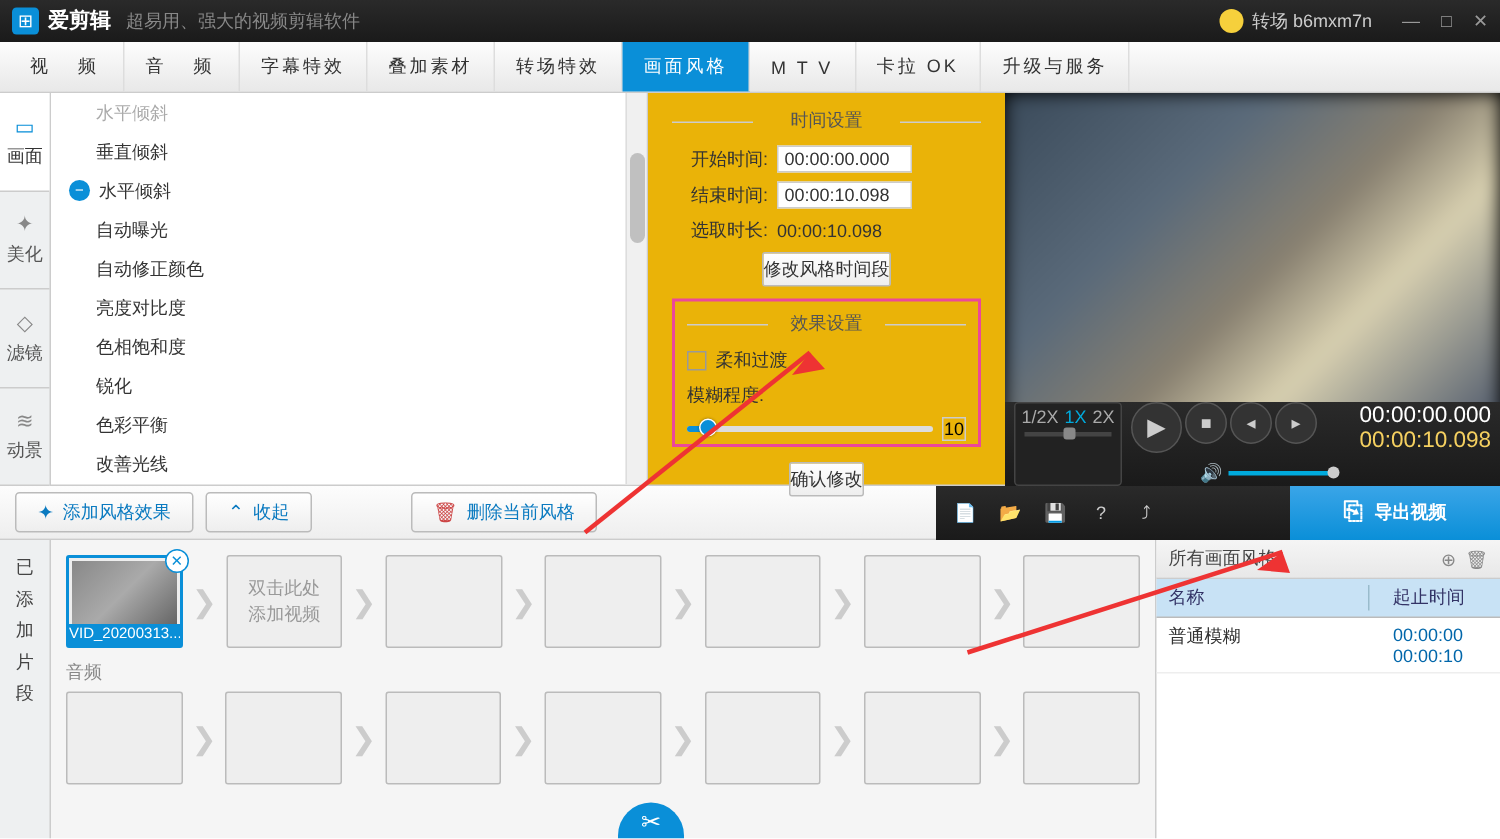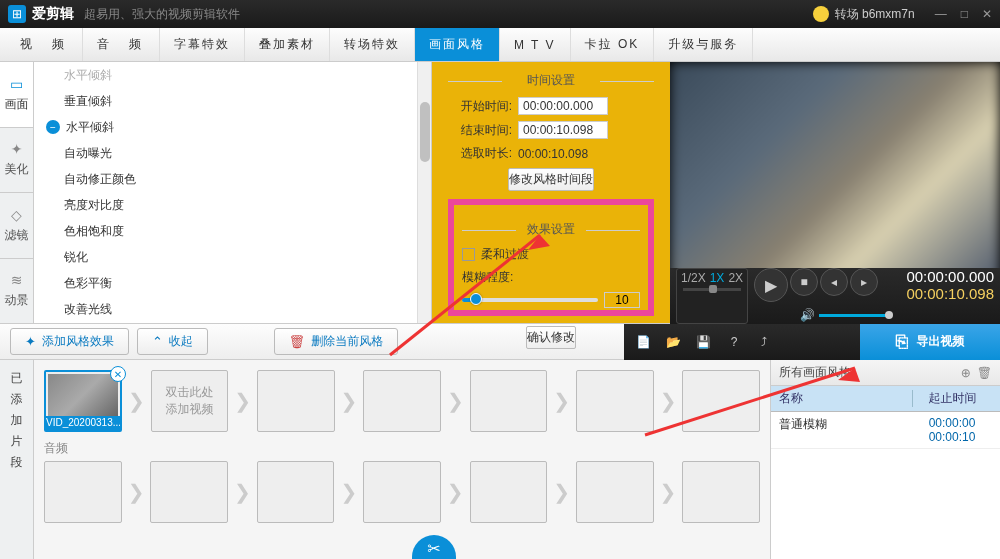--- a/index.html
+++ b/index.html
@@ -31,27 +31,27 @@
 .propspane{flex:1;padding:10px 16px;background:#eab308;border-bottom:1px solid #ccc;position:relative}
 .fieldset{margin-bottom:8px}
 .fs-title{text-align:center;color:#555;position:relative;margin-bottom:8px}
 .fs-title::before,.fs-title::after{content:"";position:absolute;top:50%;width:54px;height:1px;background:#ccc}
 .fs-title::before{left:0}.fs-title::after{right:0}
 .prow{display:flex;align-items:center;margin-bottom:6px;color:#333}
 .prow .lbl{width:64px;text-align:right;margin-right:6px}
 .prow .val{border:1px solid #ccc;padding:1px 4px;min-width:90px;background:#fff}
 .prow .stat{min-width:90px}
 .btn-s{border:1px solid #bbb;background:linear-gradient(#fff,#eee);padding:2px 0;border-radius:2px;display:inline-block}
-.redbox{border:6px solid #ec4899;padding:16px 8px 2px;margin-top:4px}
+.redbox{border:2px solid #ec4899;padding:6px 8px 2px;margin-top:4px}
 .chk{width:13px;height:13px;border:1px solid #999;display:inline-block;margin-right:6px;vertical-align:middle}
 .sliderwrap{display:flex;align-items:center;gap:6px}
 .slider{flex:1;height:4px;background:#ddd;position:relative;border-radius:2px}
 .slider .thumb{position:absolute;left:8px;top:-5px;width:12px;height:12px;border-radius:50%;background:#0a8fd8;border:1px solid #fff;box-shadow:0 0 2px rgba(0,0,0,.4)}
 .slider .fill{position:absolute;left:0;width:12px;height:4px;background:#0a8fd8;border-radius:2px}
-.numbox{width:36px;border:1px solid #ccc;text-align:center}
+.numbox{width:16px;border:1px solid #ccc;text-align:center}
 .preview{width:330px;background:#000;position:relative;overflow:hidden}
 .preview .img{position:absolute;inset:0;background:linear-gradient(135deg,#3a4a5a 0%,#5a6a7a 30%,#888070 50%,#d8d0b0 65%,#2a3a5a 100%);filter:blur(6px)}
 .playbar{position:absolute;inset:auto 0 0 0;height:56px;background:linear-gradient(#2a2a2a,#1a1a1a);display:flex;padding:0 6px;gap:2px}
 .speedbox{display:flex;flex-direction:column;align-items:center;border:1px solid #444;padding:2px 4px;border-radius:3px;background:#222;margin-right:4px}
 .speedbox .sp{display:flex;gap:4px;color:#aaa;font-size:11px}
 .speedbox .sp .on{color:#0ad}
 .speedbox .sslider{width:58px;height:3px;background:#444;margin-top:3px;position:relative}
 .speedbox .sslider::after{content:"";position:absolute;left:26px;top:-3px;width:8px;height:8px;background:#888;border-radius:2px}
 .pbtn{width:28px;height:28px;border:1px solid #555;border-radius:50%;background:#333;color:#ccc;display:flex;align-items:center;justify-content:center;font-size:12px}
 .pbtn.big{width:34px;height:34px;font-size:16px}

